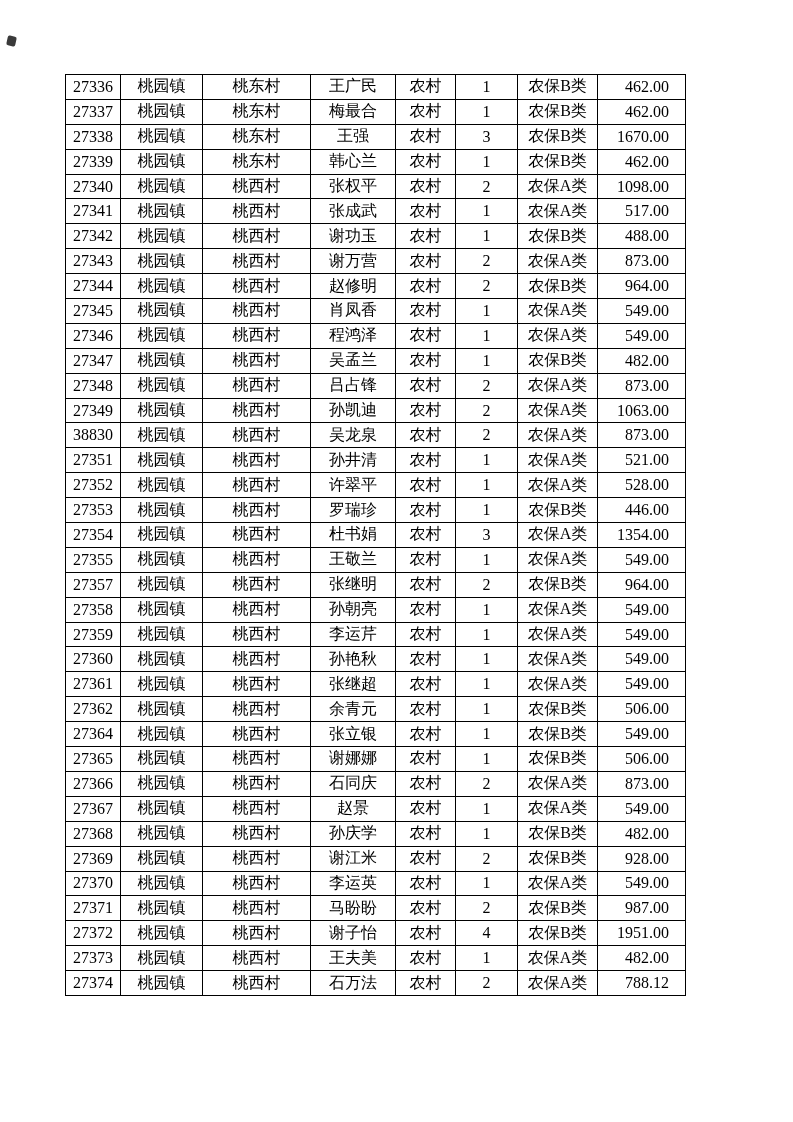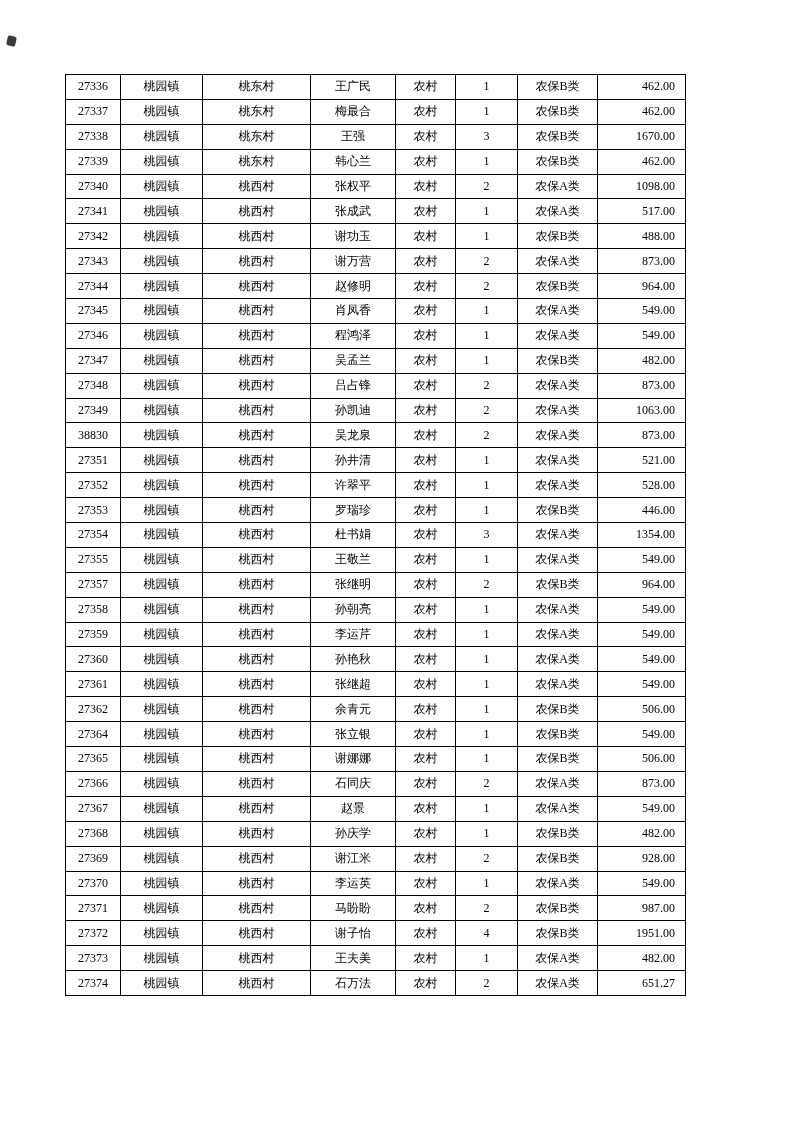--- a/index.html
+++ b/index.html
@@ -25,34 +25,34 @@
     border-radius: 2px;
     transform: rotate(12deg);
   }
   .data-table {
     position: absolute;
     left: 65px;
     top: 74px;
     border-collapse: collapse;
     table-layout: fixed;
     width: 620px;
-    font-size: 12px;
+    font-size: 16px;
   }
   .data-table td {
     border: 1px solid #000000;
     height: 23.9px;
     text-align: center;
     vertical-align: middle;
     padding: 0 2px;
     white-space: nowrap;
     overflow: hidden;
   }
   .data-table td.amount {
     text-align: right;
-    padding-right: 10px;
+    padding-right: 16px;
   }
   col.c-id       { width: 55px; }
   col.c-town     { width: 82px; }
   col.c-village  { width: 108px; }
   col.c-name     { width: 85px; }
   col.c-res      { width: 60px; }
   col.c-count    { width: 62px; }
   col.c-category { width: 80px; }
   col.c-amount   { width: 88px; }
 </style>
@@ -434,16 +434,16 @@
         <td class="amount">482.00</td>
       </tr>
       <tr>
         <td>27374</td>
         <td>桃园镇</td>
         <td>桃西村</td>
         <td>石万法</td>
         <td>农村</td>
         <td>2</td>
         <td>农保A类</td>
-        <td class="amount">651.27</td>
+        <td class="amount">788.12</td>
       </tr>
     </tbody>
 </table>
 
 </body></html>

